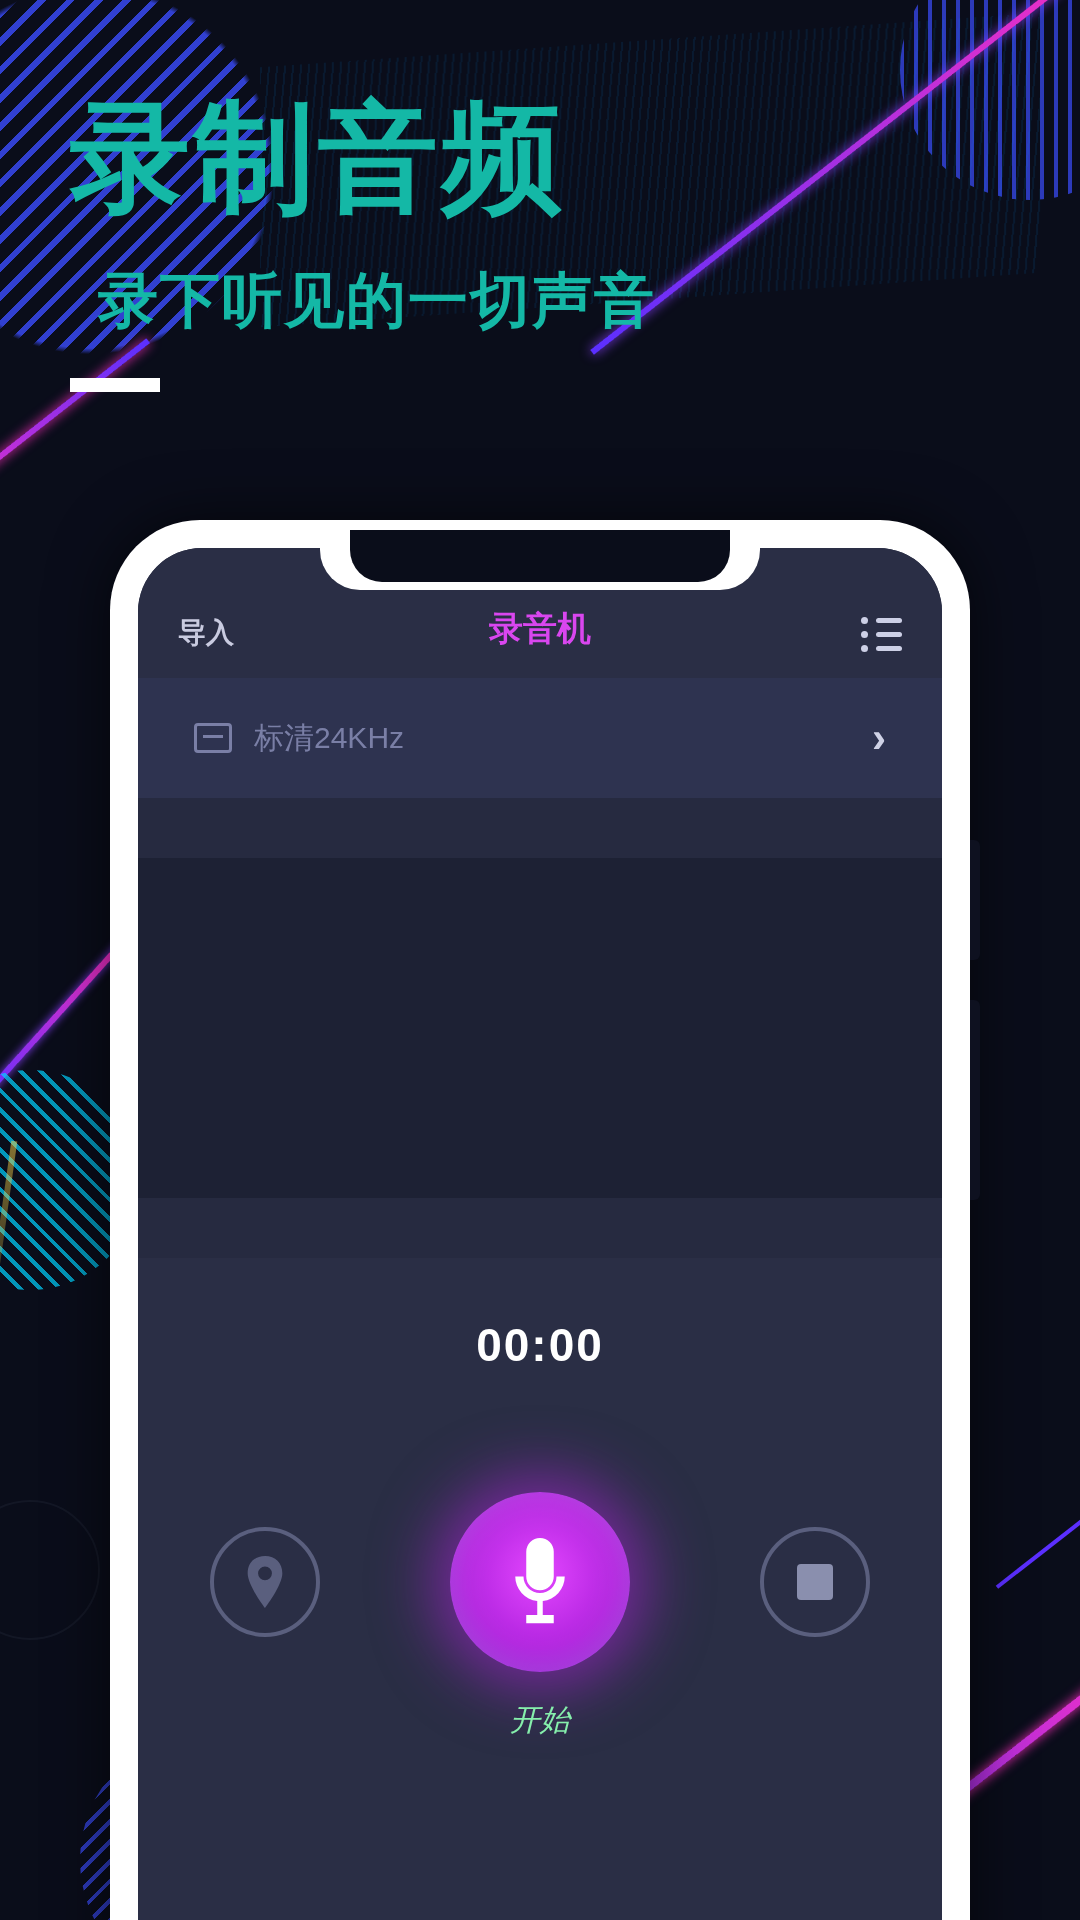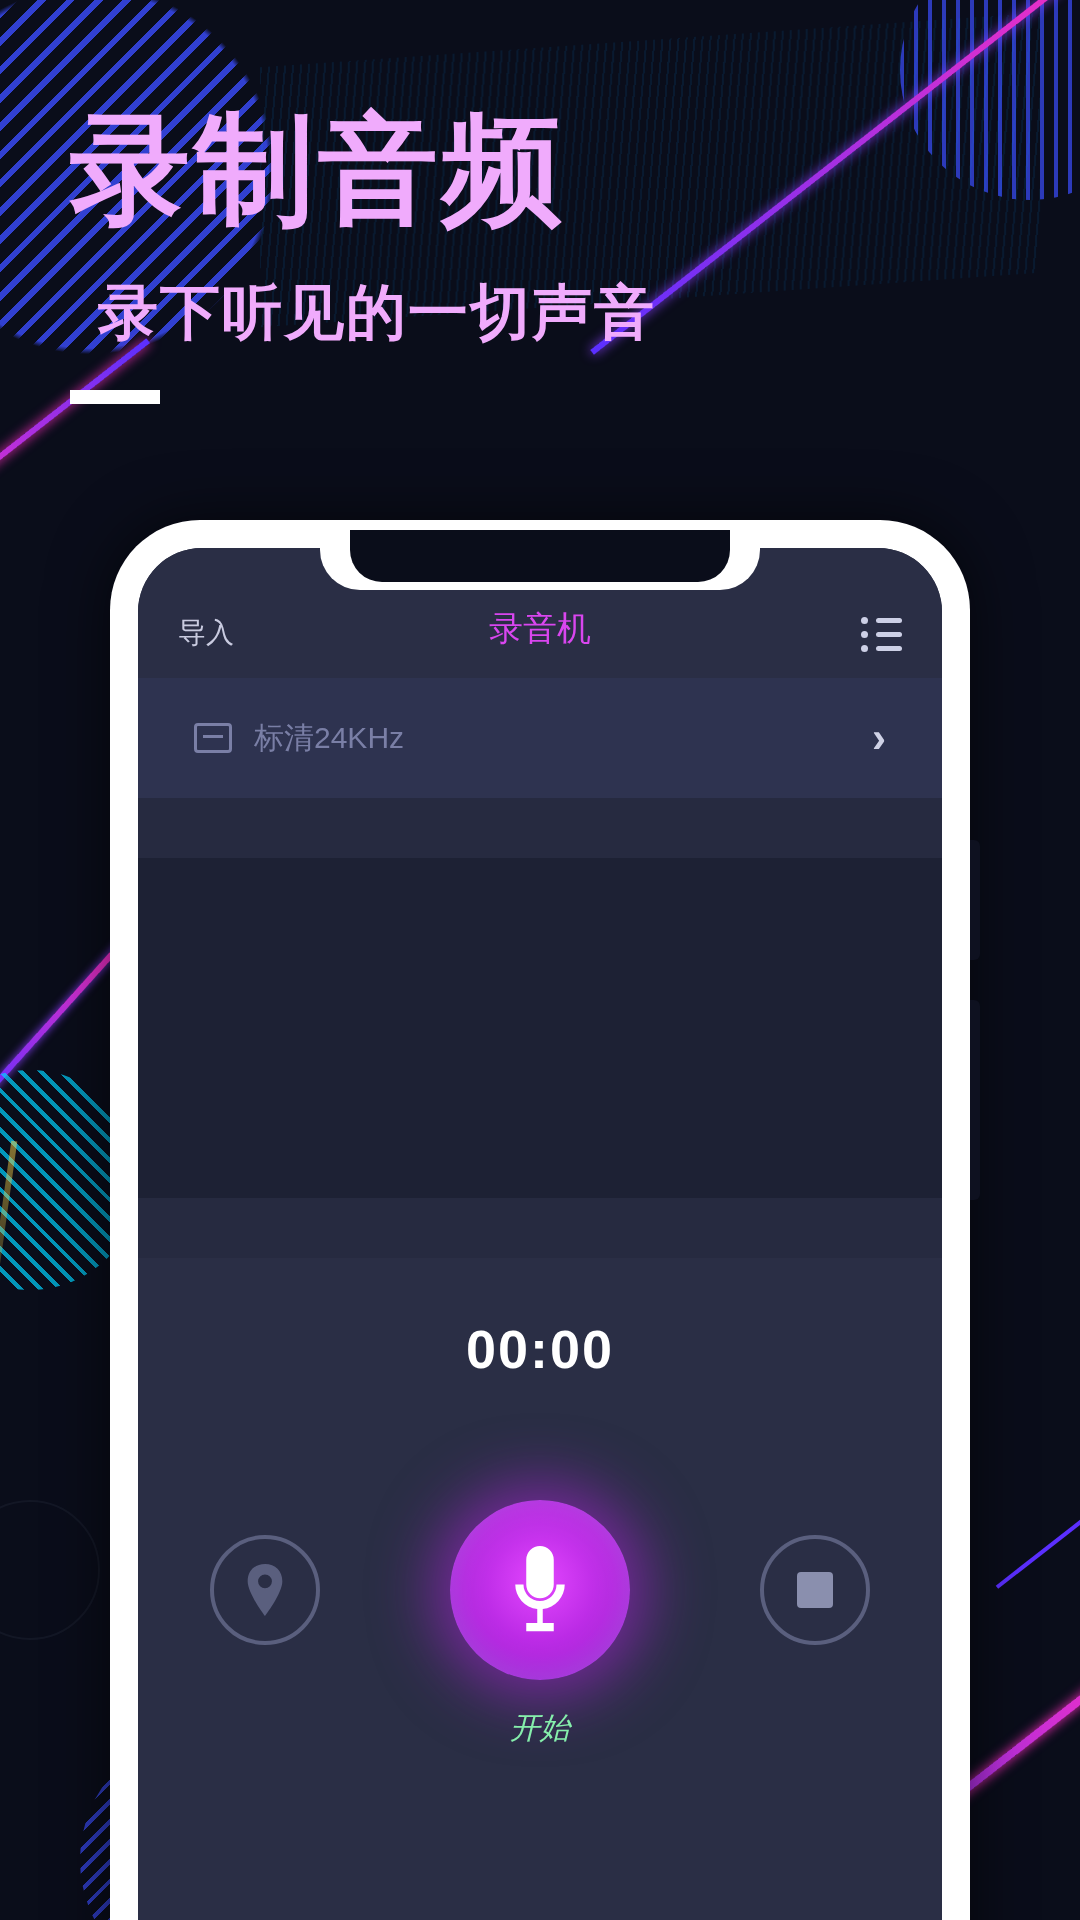--- a/index.html
+++ b/index.html
@@ -54,21 +54,21 @@
   bottom:280px; left:-40px; width:140px; height:140px;
   border:2px solid rgba(200,220,255,.05); border-radius:50%;
 }
 .deco.arc-br {
   bottom:-120px; right:180px; width:320px; height:320px;
   border:2px solid rgba(200,220,255,.04); border-radius:50%;
 }
 .deco.yellow-line { bottom:560px; left:-4px; width:6px; height:220px; background:linear-gradient(#ffd84a,transparent); transform:rotate(8deg); opacity:.5;}
 
 
-.hero { position:absolute; top:90px; left:70px; color:#f0abfc; }
+.hero { position:absolute; top:78px; left:70px; color:#14b8a6; }
 .hero h1 { font-size:120px; font-weight:700; letter-spacing:4px; }
 .hero h2 { font-size:60px; font-weight:600; margin-top:20px; letter-spacing:2px;margin-left:28px; }
 .hero .underline { width:90px; height:14px; background:#fff; margin-top:36px; }
 
 
 .phone {
   position:absolute; top:520px; left:50%; transform:translateX(-50%);
   width:860px; height:1480px;
   background:#fff; border-radius:90px 90px 0 0;
   box-shadow:0 0 60px rgba(0,0,0,.6);
@@ -86,21 +86,21 @@
   width:380px; height:52px; background:#0a0d1a; border-radius:0 0 32px 32px;
 }
 .screen {
   position:absolute; top:28px; left:28px; right:28px; bottom:0;
   background:#2a2e45; border-radius:64px 64px 0 0; overflow:hidden;
   display:flex; flex-direction:column;
 }
 
 .navbar {
   height:130px; display:flex; align-items:flex-end; padding:0 40px 26px;
-  color:#c9cbe0; position:relative; background:#2a2e45;
+  color:#c9cbe0; position:relative; background:#2a2e45;font-weight:bold;
 }
 .nav-left { font-size:28px; }
 .nav-title { position:absolute; left:50%; transform:translateX(-50%); font-size:34px; color:#d946ef;}
 .nav-menu { margin-left:auto; display:flex; flex-direction:column; gap:7px;}
 .nav-menu span{ display:flex; align-items:center; gap:8px;}
 .nav-menu span::before{content:""; width:7px;height:7px;border-radius:50%;background:#cdd0e6;}
 .nav-menu span::after{content:""; width:26px;height:5px;border-radius:3px;background:#cdd0e6;}
 
 
 .quality {
@@ -118,21 +118,21 @@
 
 
 .wave-area { background:#1d2134; height:460px; position:relative;}
 .wave-area::before, .wave-area::after{
   content:""; position:absolute; left:0; right:0; height:60px; background:#262a40;
 }
 .wave-area::before{top:0;} .wave-area::after{bottom:0;}
 
 
 .controls { flex:1; background:#2a2e45; display:flex; flex-direction:column; align-items:center; padding-top:60px;}
-.timer { color:#fff; font-size:54px; font-weight:600; letter-spacing:2px;}
+.timer { color:#fff; font-size:46px; font-weight:600; letter-spacing:2px;}
 .btn-row { display:flex; align-items:center; gap:130px; margin-top:120px;}
 .circ-btn {
   width:110px;height:110px;border-radius:50%;
   border:4px solid #5a5f7e; display:flex; align-items:center; justify-content:center;
   background:transparent;
 }
 .circ-btn.flag svg{ width:42px; height:52px; fill:#5a5f7e;}
 .circ-btn.stop .sq{ width:36px;height:36px;background:#8a8fae;border-radius:4px;}
 .rec-btn {
   width:180px;height:180px;border-radius:50%;

